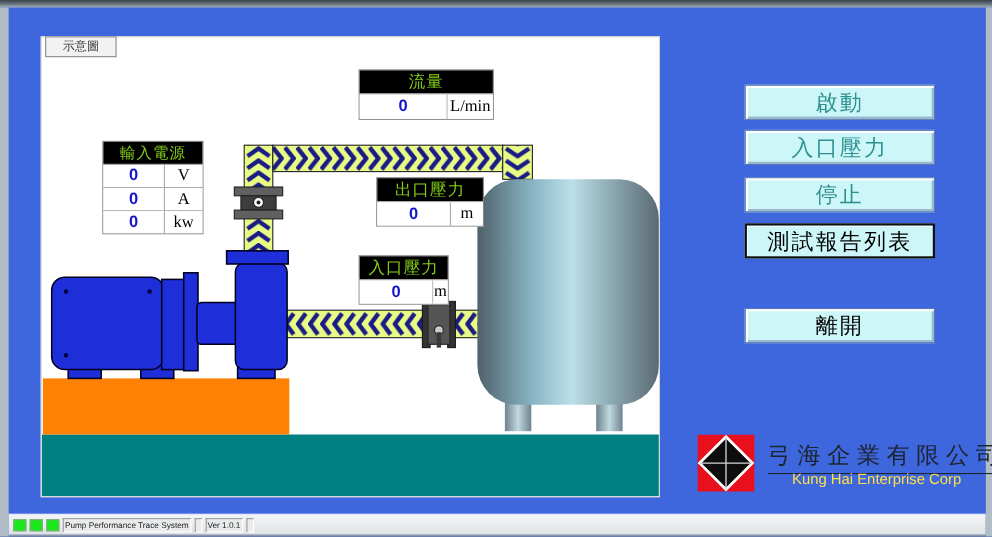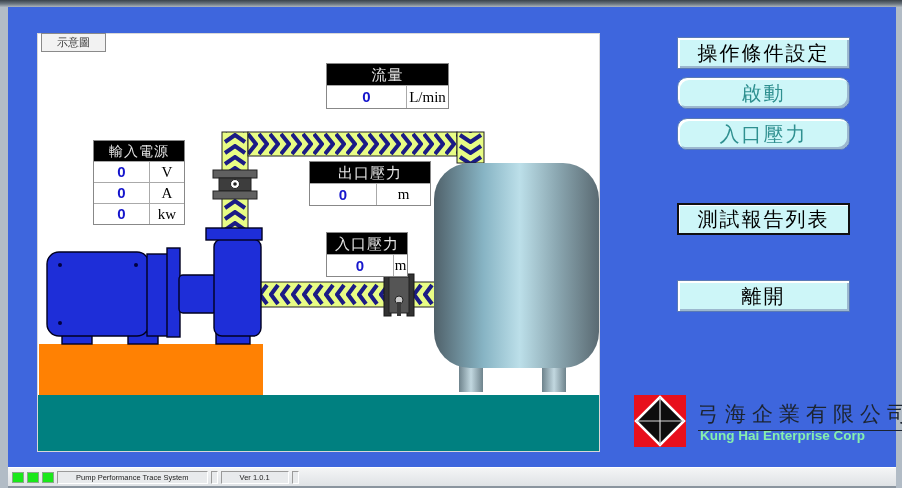--- a/index.html
+++ b/index.html
@@ -17,63 +17,63 @@
   
   .canvas { position:absolute; left:37px; top:33px; width:563px; height:419px;
             background:#ffffff; border:1px solid #d8d8d8; }
   .tab { position:absolute; left:3px; top:-1px; width:65px; height:19px; background:#f2f2f2;
          border:1px solid #8a8a8a; font-size:11px; color:#333; text-align:center; line-height:17px; }
 
   .diagram-svg { position:absolute; left:0; top:0; }
 
   
   .meas { position:absolute; background:#fff; border:1px solid #888; font-size:15px; }
-  .meas .hd { background:#000; color:#e5e5e5; text-align:center; font-size:15px; letter-spacing:1px; }
+  .meas .hd { background:#000; color:#84cc16; text-align:center; font-size:15px; letter-spacing:1px; }
   .meas .row { display:flex; border-top:1px solid #aaa; }
   .meas .val { color:#1515CC; font-weight:bold; text-align:center; border-right:1px solid #aaa; background:#fff; }
   .meas .unit { text-align:center; color:#000; flex:1; background:#fff;font-family:Liberation Serif, serif; }
 
   .meas.flow   { left:288px; top:29px;  width:123px; }
   .meas.flow .hd { height:21px; line-height:21px; }
   .meas.flow .row { height:23px; line-height:22px; }
   .meas.flow .val { width:80px; }
 
-  .meas.power  { left:55px;  top:106px;  width:92px; }
+  .meas.power  { left:55px;  top:94px;  width:92px; }
   .meas.power .hd { height:20px; line-height:20px; font-size:14px; }
   .meas.power .row { height:21px; line-height:20px; }
   .meas.power .val { width:56px; }
 
-  .meas.outlet { left:271px; top:127px; width:122px; }
+  .meas.outlet { left:304px; top:127px; width:98px; }
   .meas.inlet  { left:288px; top:198px; width:82px; }
   .meas.outlet .hd, .meas.inlet .hd { height:21px; line-height:21px; }
   .meas.outlet .row, .meas.inlet .row { height:22px; line-height:21px; }
   .meas.outlet .val, .meas.inlet .val { width:67px; }
 
   
   .btn { position:absolute; left:677px; width:173px; height:32px;
          background:#CDF6F8; display:flex; align-items:center; justify-content:center;
          font-size:20px; letter-spacing:2px; color:#000; cursor:pointer;
          border:1px solid #5a7ab5;
          box-shadow: inset 2px 2px 0 #ffffff, inset -2px -2px 0 #9cb8cf; }
-  .btn.dis { color:#2F9090;border-radius:10px; }
+  .btn.dis { color:#2F9090; }
   .btn.focus { border:2px solid #101010; box-shadow: inset 1px 1px 0 #ffffff; }
 
   
   .logo-mark { position:absolute; left:634px; top:395px; width:52px; height:52px; }
   .logo-zh { position:absolute; left:698px; top:400px; font-size:21px; letter-spacing:6px;
              color:#1c2430; border-bottom:1px solid #1c2430; padding-bottom:2px; white-space:nowrap; }
-  .logo-en { position:absolute; left:700px; top:428px; font-size:13.5px; font-weight:bold;
-             color:#86efac; white-space:nowrap; }
+  .logo-en { position:absolute; left:720px; top:428px; font-size:13.5px; font-weight:normal;
+             color:#fde047; white-space:nowrap; }
 
   
   .statusbar { position:absolute; left:8px; top:467px; width:888px; height:19px;
                background:linear-gradient(#f4f5f6,#dfe2e5); border-top:1px solid #fff;
                display:flex; align-items:center; padding-left:4px; gap:3px; }
   .led { width:12px; height:11px; background:#1ae81a; border:1px solid #8aa88a; }
-  .sbpanel { height:13px; line-height:11px; font-size:7.5px; color:#222; padding:0 18px;
+  .sbpanel { height:13px; line-height:11px; font-size:7.5px; color:#222; padding:0 1px;
              background:#e8eaec; border:1px solid; border-color:#9a9a9a #ffffff #ffffff #9a9a9a;
              white-space:nowrap; }
   .sbpanel.sep { width:7px; padding:0; }
 </style>
 </head>
 <body>
 
 <div class="window">
   <div class="frame-top"></div>
   <div class="frame-left"></div>
@@ -200,23 +200,23 @@
 
     <div class="meas inlet">
       <div class="hd">入口壓力</div>
       <div class="row">
         <div class="val">0</div>
         <div class="unit">m</div>
       </div>
     </div>
   </div>
 
-  <div class="btn" style="top:37px">操作條件設定</div>
   <div class="btn dis" style="top:77px">啟動</div>
   <div class="btn dis" style="top:118px">入口壓力</div>
+  <div class="btn dis" style="top:161px">停止</div>
   <div class="btn focus" style="top:203px">測試報告列表</div>
   <div class="btn" style="top:280px">離開</div>
 
   <svg class="logo-mark" width="52" height="52" viewBox="0 0 52 52">
     <rect width="52" height="52" fill="#E8101C"></rect>
     <polygon points="26,2 50,26 26,50 2,26" fill="#0d0d0d" stroke="#ffffff" stroke-width="2.5"></polygon>
     <line x1="26" y1="2" x2="26" y2="50" stroke="#d8d8d8" stroke-width="1.2"></line>
     <line x1="2" y1="26" x2="50" y2="26" stroke="#d8d8d8" stroke-width="1.2"></line>
   </svg>
   <div class="logo-zh">弓海企業有限公司</div>

